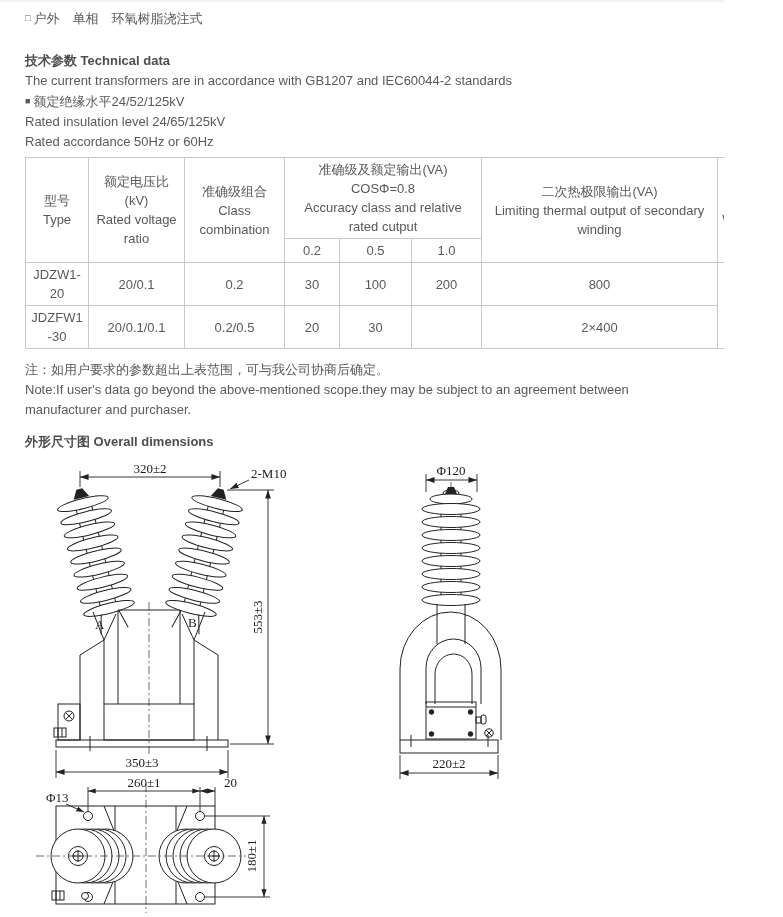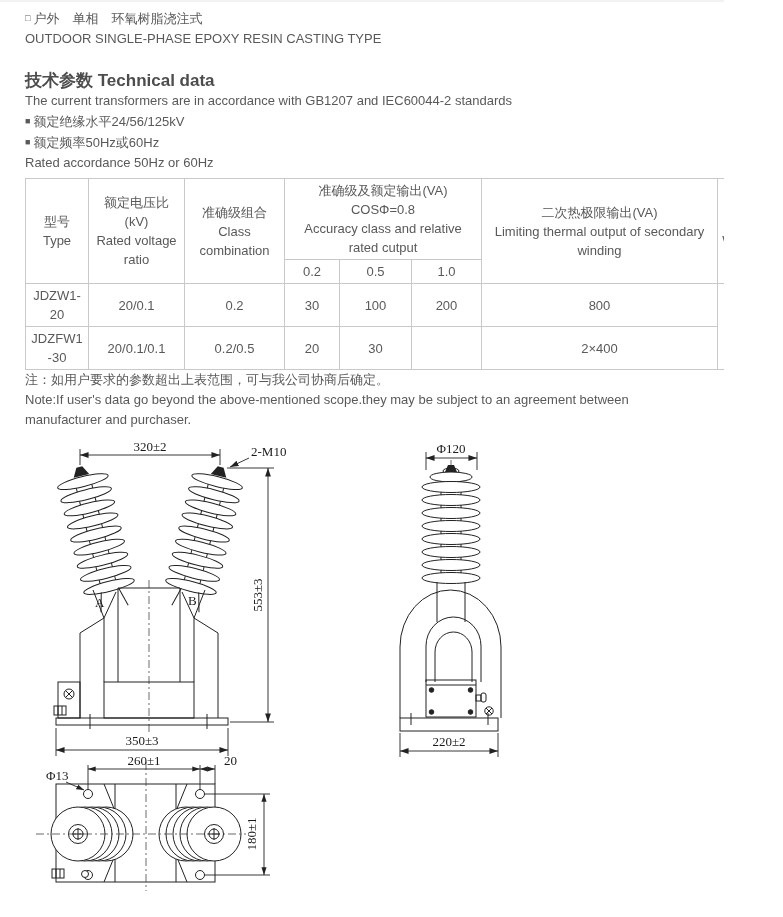--- a/index.html
+++ b/index.html
@@ -1,21 +1,21 @@
 <!DOCTYPE html>
 <html><head>
 <meta charset="utf-8">
 <style>
   html,body{margin:0;padding:0;background:#fff}
   .page{box-sizing:border-box;width:724px;height:917px;padding:6px 20px 0 25px;
         font-family:"Liberation Sans",sans-serif;font-size:13px;color:#595959;
         border-top:2px solid #f2f2f2;position:relative;overflow:hidden}
   p{margin:0;line-height:20px}
   .sq{font-size:9px;vertical-align:2px;margin-right:3px}
-  .sec-heading{font-weight:bold;color:#4d4d4d;line-height:20px;margin:22px 0 0;font-size:17px}
+  .sec-heading{font-weight:bold;color:#4d4d4d;line-height:20px;margin:22px 0 0;font-size:13px}
   .dims-heading{margin-top:12px}
   table{border-collapse:collapse;width:738px;margin-top:5px;table-layout:fixed}
   th,td{border:1px solid #c9c9c9;font-weight:normal;text-align:center;vertical-align:middle;
         padding:2px 4px;line-height:19px;font-size:13px;color:#595959;background:#fff;word-wrap:break-word}
   .cell-line{display:block}
   .drawings{position:relative;height:462px;margin-top:0}
   .drawings svg{position:absolute;overflow:visible}
   #svg-front{left:5px;top:2px}
   #svg-side{left:368px;top:2px}
   #svg-plan{left:3px;top:324px}
@@ -23,26 +23,25 @@
   .lnG{stroke:#222;stroke-width:1;fill:none}
   .dimG{stroke:#222;stroke-width:.9;fill:none}
   .cl{stroke:#444;stroke-width:.8;stroke-dasharray:8 3 2 3;fill:none}
 </style>
 </head>
 <body>
 
 <div class="page">
 
   <p><span class="sq">□</span><span>户外　单相　环氧树脂浇注式</span></p>
-  <p>OUTDOOR SINGLE-PHASE EPOXY RESIN CASTING TYPE</p>
 
   <p class="sec-heading">技术参数 Technical data</p>
   <p>The current transformers are in accordance with GB1207 and IEC60044-2 standards</p>
-  <p><span class="sq">■</span><span>额定绝缘水平24/56/125kV</span></p>
-  <p><span class="sq">■</span><span>额定频率50Hz或60Hz</span></p>
+  <p><span class="sq">■</span><span>额定绝缘水平24/52/125kV</span></p>
+  <p>Rated insulation level 24/65/125kV</p>
   <p>Rated accordance 50Hz or 60Hz</p>
 
   <table>
     <colgroup>
       <col style="width:63px">
         <col style="width:96px">
         <col style="width:100px">
       <col style="width:55px">
         <col style="width:72px">
         <col style="width:70px">
@@ -98,23 +97,24 @@
         <td>20/0.1/0.1</td>
         <td>0.2/0.5</td>
         <td>20</td>
         <td>30</td>
         <td></td>
         <td>2×400</td>
       </tr>
     </tbody>
   </table>
 
-  <p style="margin-top:0">注：如用户要求的参数超出上表范围，可与我公司协商后确定。</p>
+  <p style="margin-top:11px">注：如用户要求的参数超出上表范围，可与我公司协商后确定。</p>
   <p>Note:If user's data go beyond the above-mentioned scope.they may be subject to an agreement between manufacturer and purchaser.</p>
 
+  <p class="sec-heading dims-heading">外形尺寸图 Overall dimensions</p>
 
   <div class="drawings">
 
     <svg id="svg-front" width="260" height="330" viewBox="0 0 260 330">
       <defs>
         <marker id="a1" viewBox="0 0 10 10" refX="9.5" refY="5" markerWidth="10" markerHeight="10" orient="auto-start-reverse">
           <path d="M0,1.8 L9.5,5 L0,8.2 z" fill="#222"></path>
         </marker>
         <ellipse id="sh1" cx="0" cy="0" rx="26" ry="5" fill="#fff" stroke="#222"></ellipse>
       </defs>

